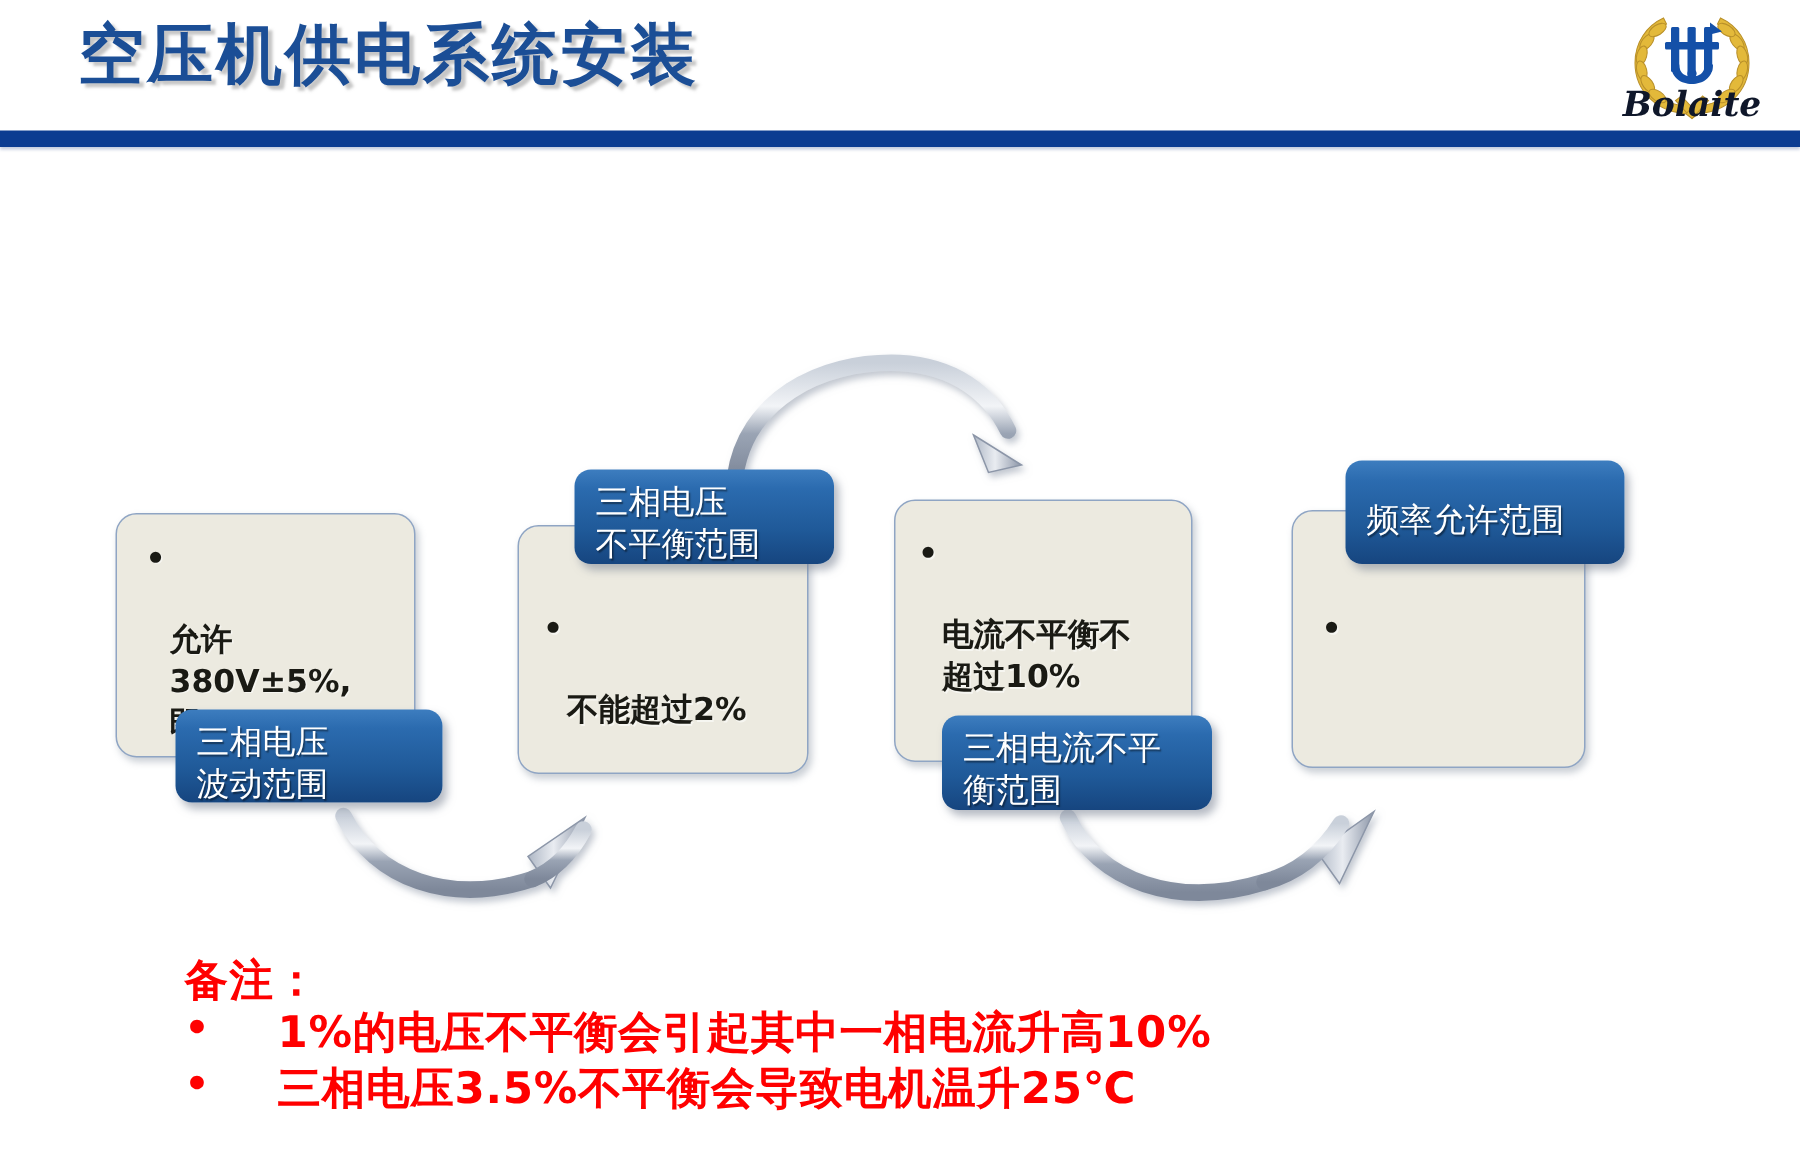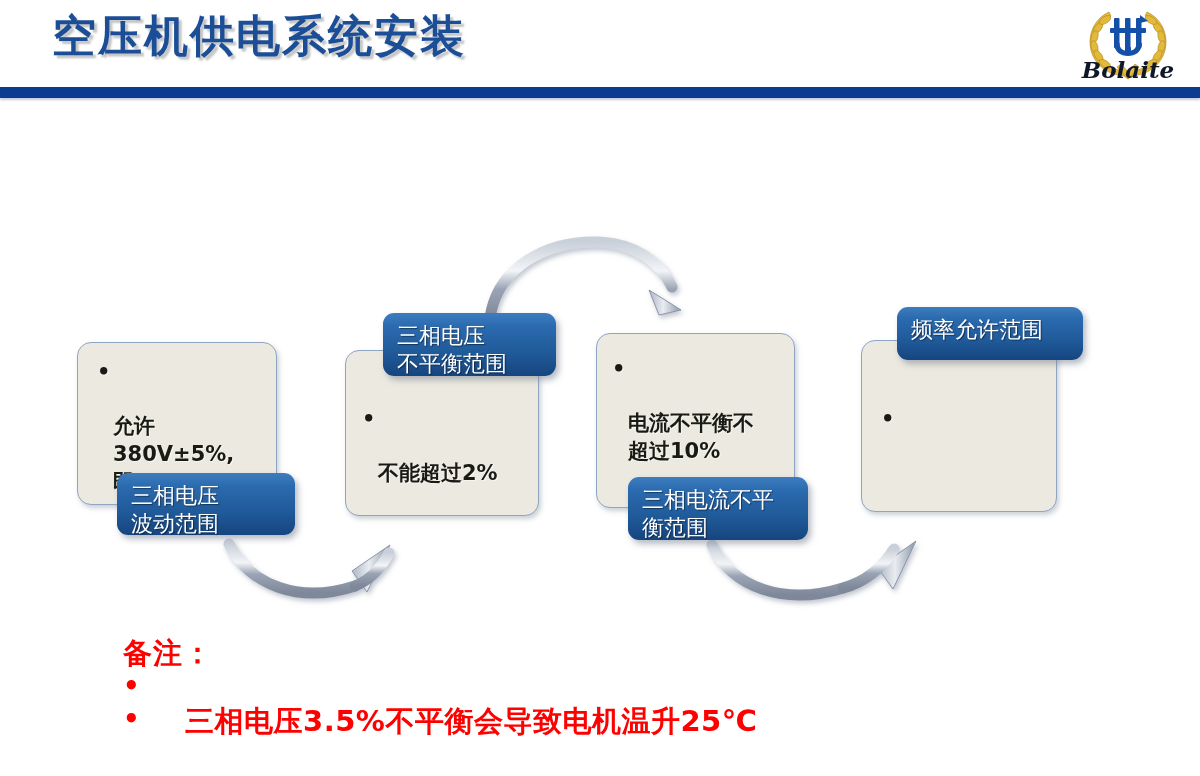--- a/index.html
+++ b/index.html
@@ -272,28 +272,29 @@
     </div>
     <div class="label" style="left:628px; top:477px; width:180px; height:63px;">三相电流不平
 衡范围</div>
   </div>
 
   <div class="stage" style="left:0; top:0; width:1200px; height:776px;">
     <div class="panel" style="left:861px; top:340px; width:196px; height:172px;"></div>
     <div class="panel-text" style="left:897px; top:405px; width:165px;">
       <span class="bullet">•</span>
     </div>
-    <div class="label" style="left:897px; top:307px; width:186px; height:53px; padding-top:9px;">频率允许范围</div>
+    <div class="label" style="left:897px; top:307px; width:186px; height:69px; padding-top:27px;">频率允许范围</div>
   </div>
 </div>
 
 <div id="notes">
   <div id="notes-title">备注：</div>
 
   <div class="note-row">
     <span class="note-bullet">•</span>
+    <span class="note-text">1%的电压不平衡会引起其中一相电流升高10%</span>
   </div>
 
   <div class="note-row">
     <span class="note-bullet">•</span>
     <span class="note-text">三相电压3.5%不平衡会导致电机温升25℃</span>
   </div>
 </div>
 
 </body></html>

